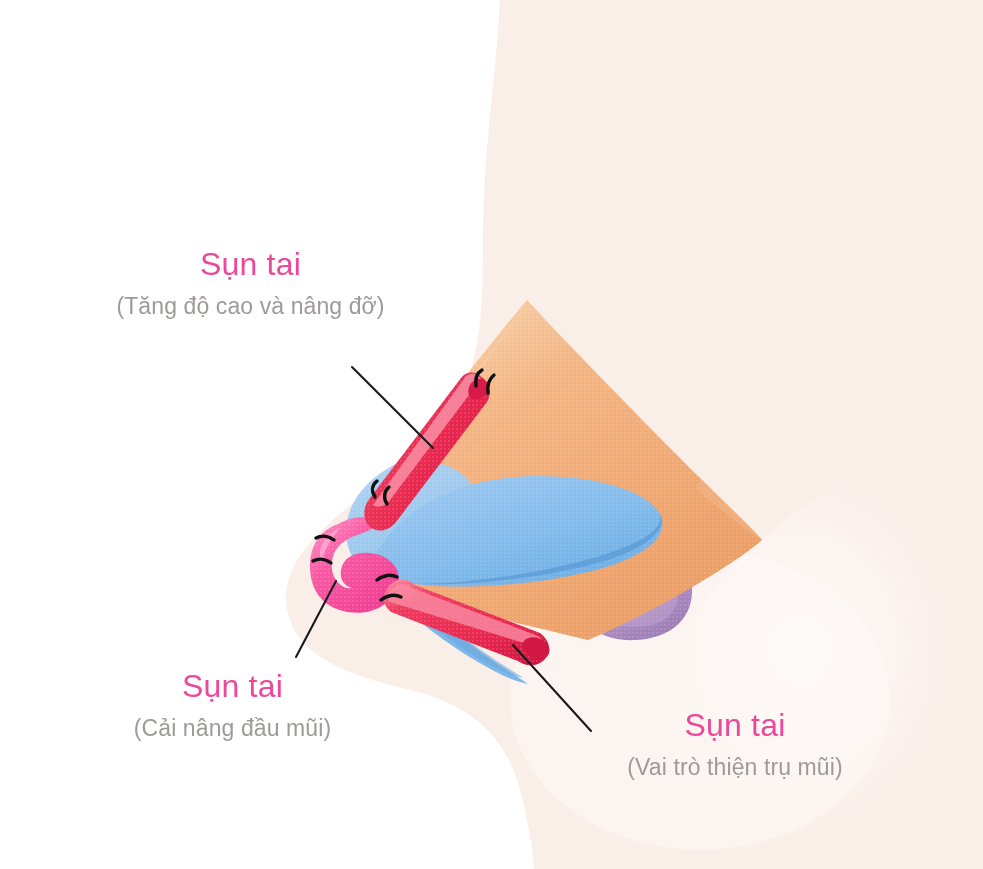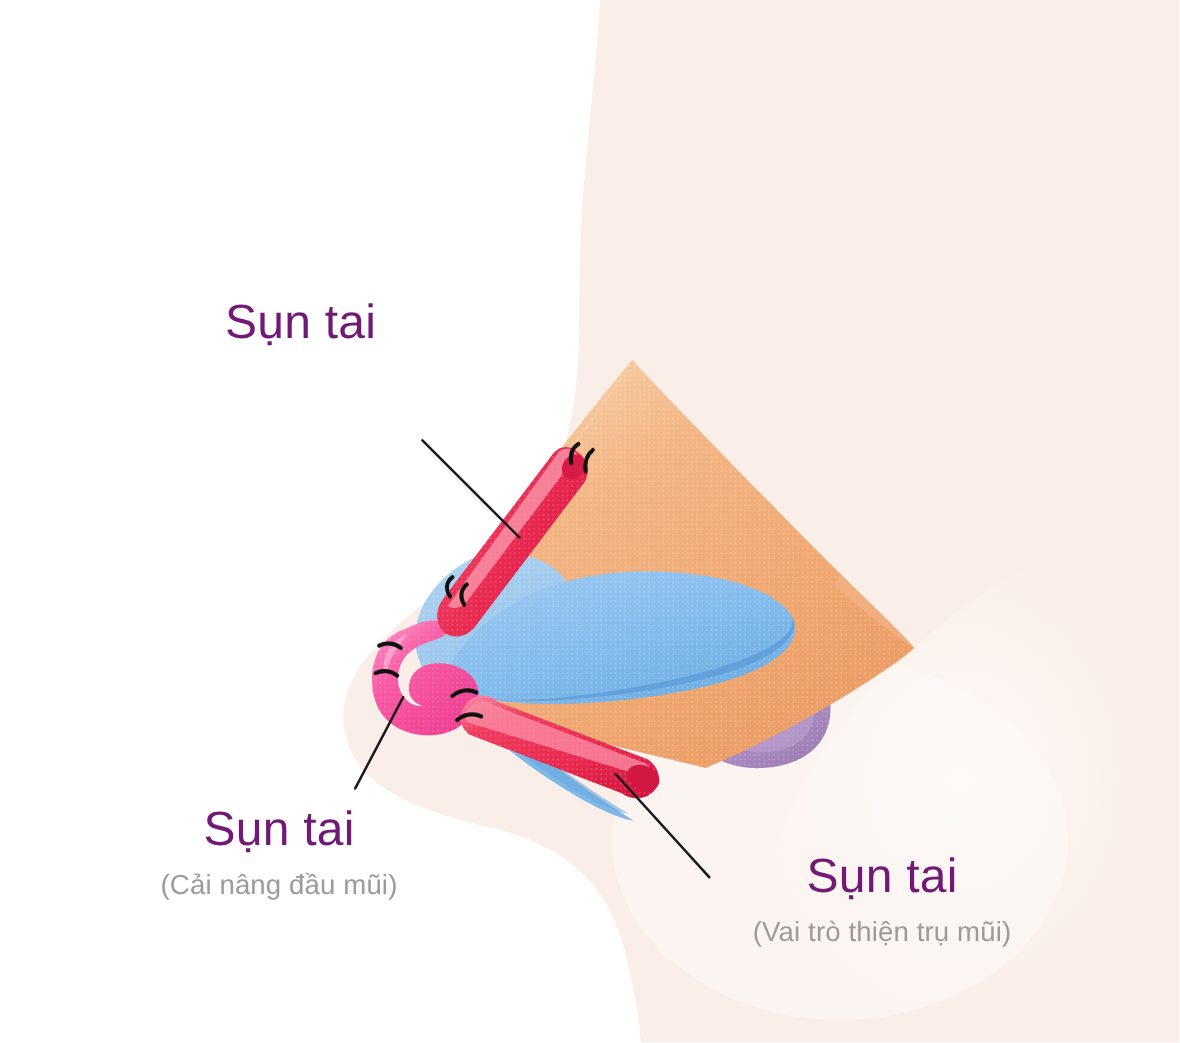--- a/index.html
+++ b/index.html
@@ -23,23 +23,23 @@
     width: 983px;
     height: 869px;
   }
   .label-group {
     position: absolute;
     text-align: center;
     white-space: nowrap;
   }
   .label-title {
     font-family: "Liberation Sans", sans-serif;
-    font-size: 40px;
+    font-size: 32px;
     font-weight: 400;
-    color: #701a75;
+    color: #ec4899;
     letter-spacing: 0.2px;
     line-height: 1.18;
   }
   .label-sub {
     font-family: "Liberation Sans", sans-serif;
     font-size: 23px;
     font-weight: 400;
     color: #9d9a99;
     letter-spacing: 0.1px;
     line-height: 1.2;
@@ -233,20 +233,21 @@
 
     <g stroke="#1a1a1a" stroke-width="2.1" stroke-linecap="round">
       <line x1="352" y1="367" x2="433" y2="448"></line>
       <line x1="296" y1="657" x2="336" y2="581"></line>
       <line x1="513" y1="645" x2="591" y2="731"></line>
     </g>
   </svg>
 
   <div class="label-group" id="label-1">
     <div class="label-title">Sụn tai</div>
+    <div class="label-sub">(Tăng độ cao và nâng đỡ)</div>
   </div>
 
   <div class="label-group" id="label-2">
     <div class="label-title">Sụn tai</div>
     <div class="label-sub">(Cải nâng đầu mũi)</div>
   </div>
 
   <div class="label-group" id="label-3">
     <div class="label-title">Sụn tai</div>
     <div class="label-sub">(Vai trò thiện trụ mũi)</div>

